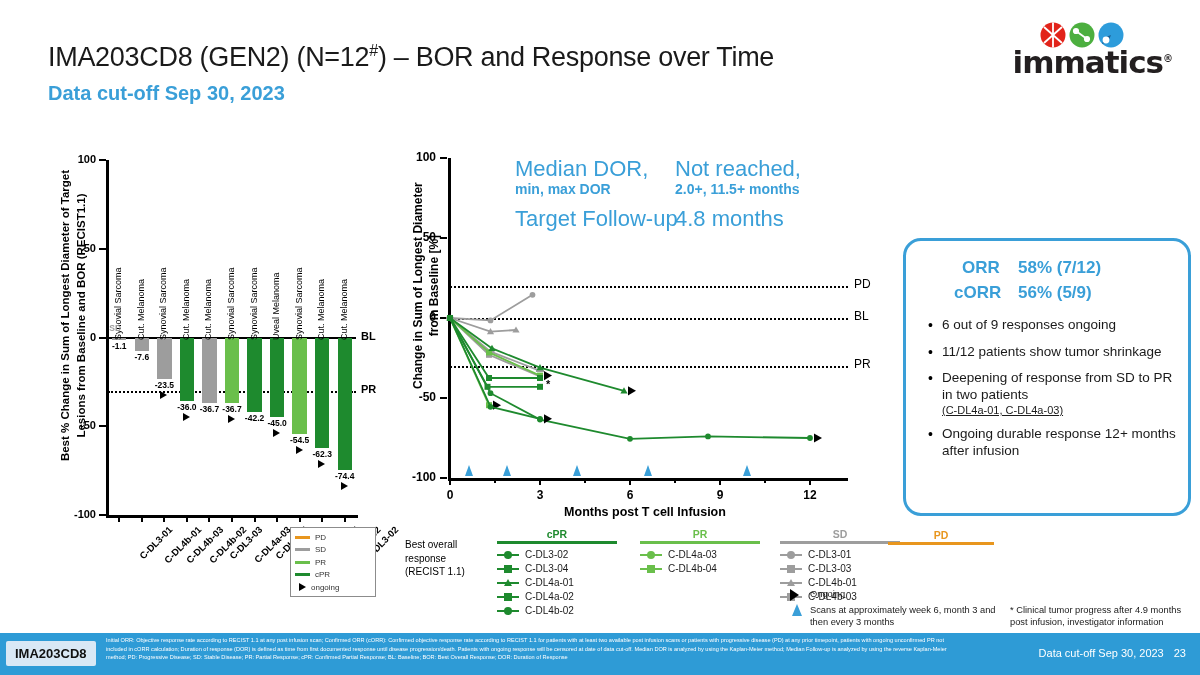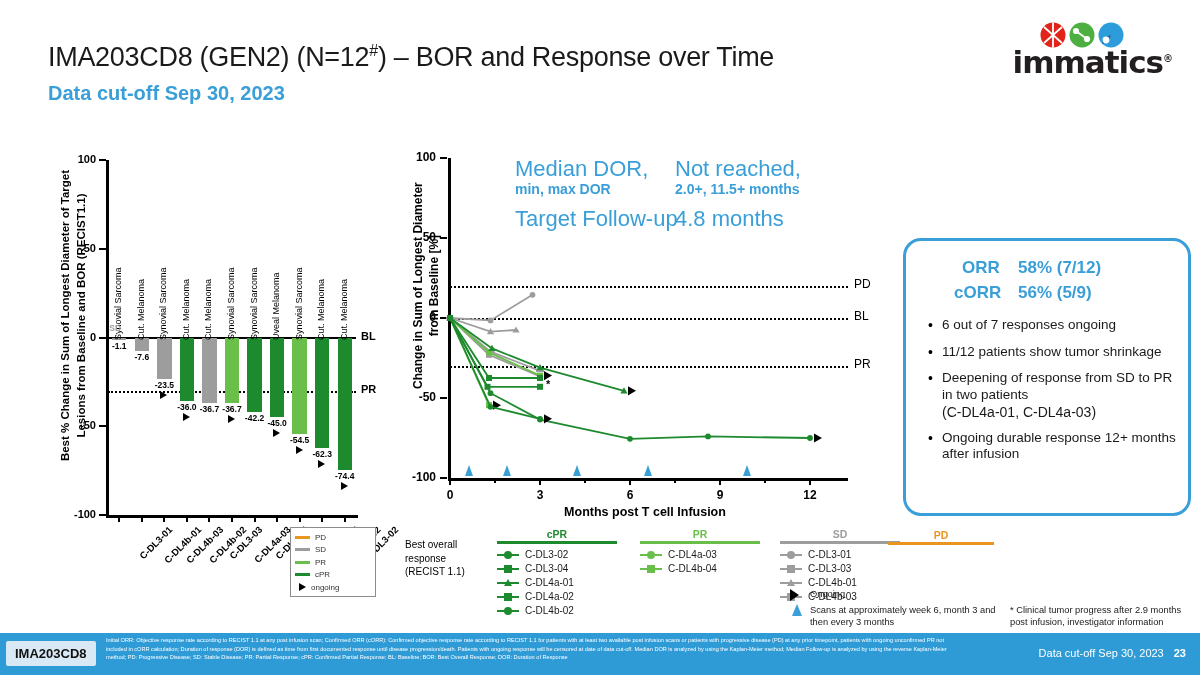--- a/index.html
+++ b/index.html
@@ -139,21 +139,21 @@
     background:#d9e8f5;color:#111;font-size:13px;font-weight:bold;
     padding:5px 9px;border-radius:2px;
   }
   .footer-text{
     position:absolute;left:106px;top:3px;width:860px;
     font-size:5.6px;color:#ffffff;line-height:1.55;
   }
   .footer-right{
     position:absolute;right:14px;top:14px;font-size:11px;color:#fff;
   }
-  .footer-right .pg{font-weight:bold;margin-left:10px;}
+  .footer-right .pg{font-weight:normal;margin-left:10px;}
 </style>
 </head>
 <body>
 
 <div class="slide">
 
   <div class="title">
     <span>IMA203CD8 (GEN2) (N=12</span><sup>#</sup><span>) – BOR and Response over Time</span>
   </div>
   <div class="subtitle">Data cut-off Sep 30, 2023</div>
@@ -490,47 +490,47 @@
       <div class="bn-ico">
           <span class="bn-tri"></span>
         </div>
       <div class="bn-tx">Ongoing</div>
     </div>
     <div class="bn-row">
       <div class="bn-ico">
           <span class="bn-btri"></span>
         </div>
       <div class="bn-tx" style="width:200px">Scans at approximately week 6, month 3 and then every 3 months</div>
-      <div class="bn-tx" style="width:185px">* Clinical tumor progress after 2.9 months post infusion, investigator information</div>
+      <div class="bn-tx" style="width:185px">* Clinical tumor progress after 4.9 months post infusion, investigator information</div>
     </div>
   </div>
 
   <div style="position:absolute;left:903px;top:238px;width:282px;height:272px;border:3px solid #3a9fd8;border-radius:18px;background:#fff;">
     <div style="position:absolute;left:56px;top:17px;font-size:17px;font-weight:bold;color:#3a9fd8;">ORR</div>
     <div style="position:absolute;left:112px;top:17px;font-size:17px;font-weight:bold;color:#3a9fd8;">58% (7/12)</div>
     <div style="position:absolute;left:48px;top:42px;font-size:17px;font-weight:bold;color:#3a9fd8;">cORR</div>
     <div style="position:absolute;left:112px;top:42px;font-size:17px;font-weight:bold;color:#3a9fd8;">56% (5/9)</div>
     <div id="sumbullets" style="position:absolute;left:22px;top:76px;width:250px;">
         <div style="display: flex; align-items: flex-start; margin-bottom: 9px;">
           <span style="width: 14px; flex: 0 0 auto; font-size: 14px; line-height: 1.25; color: rgb(0, 0, 0);">•</span>
           <span style="flex: 1 1 0%;">
-            <span style="font-size: 13.5px; color: rgb(26, 26, 26); line-height: 1.25; display: block;">6 out of 7 responses ongoing</span>
+            <span style="font-size: 13.5px; color: rgb(26, 26, 26); line-height: 1.25; display: block;">6 out of 9 responses ongoing</span>
           </span>
         </div>
         <div style="display: flex; align-items: flex-start; margin-bottom: 9px;">
           <span style="width: 14px; flex: 0 0 auto; font-size: 14px; line-height: 1.25; color: rgb(0, 0, 0);">•</span>
           <span style="flex: 1 1 0%;">
             <span style="font-size: 13.5px; color: rgb(26, 26, 26); line-height: 1.25; display: block;">11/12 patients show tumor shrinkage</span>
           </span>
         </div>
         <div style="display: flex; align-items: flex-start; margin-bottom: 9px;">
           <span style="width: 14px; flex: 0 0 auto; font-size: 14px; line-height: 1.25; color: rgb(0, 0, 0);">•</span>
           <span style="flex: 1 1 0%;">
             <span style="font-size: 13.5px; color: rgb(26, 26, 26); line-height: 1.25; display: block;">Deepening of response from SD to PR in two patients</span>
-            <span style="font-size: 14px; color: rgb(26, 26, 26); display: block; line-height: 1.2;">(C-DL4a-01, C-DL4a-03)</span>
+            <span style="font-size: 11px; color: rgb(26, 26, 26); display: block; line-height: 1.2; text-decoration: underline;">(C-DL4a-01, C-DL4a-03)</span>
           </span>
         </div>
         <div style="display: flex; align-items: flex-start; margin-bottom: 9px;">
           <span style="width: 14px; flex: 0 0 auto; font-size: 14px; line-height: 1.25; color: rgb(0, 0, 0);">•</span>
           <span style="flex: 1 1 0%;">
             <span style="font-size: 13.5px; color: rgb(26, 26, 26); line-height: 1.25; display: block;">Ongoing durable response 12+ months after infusion</span>
           </span>
         </div>
       </div>
   </div>

